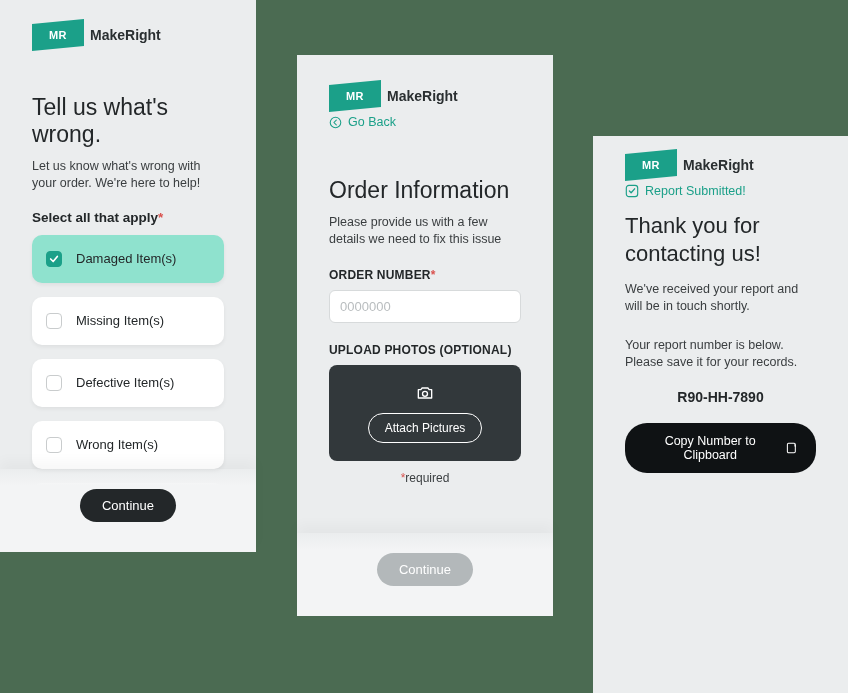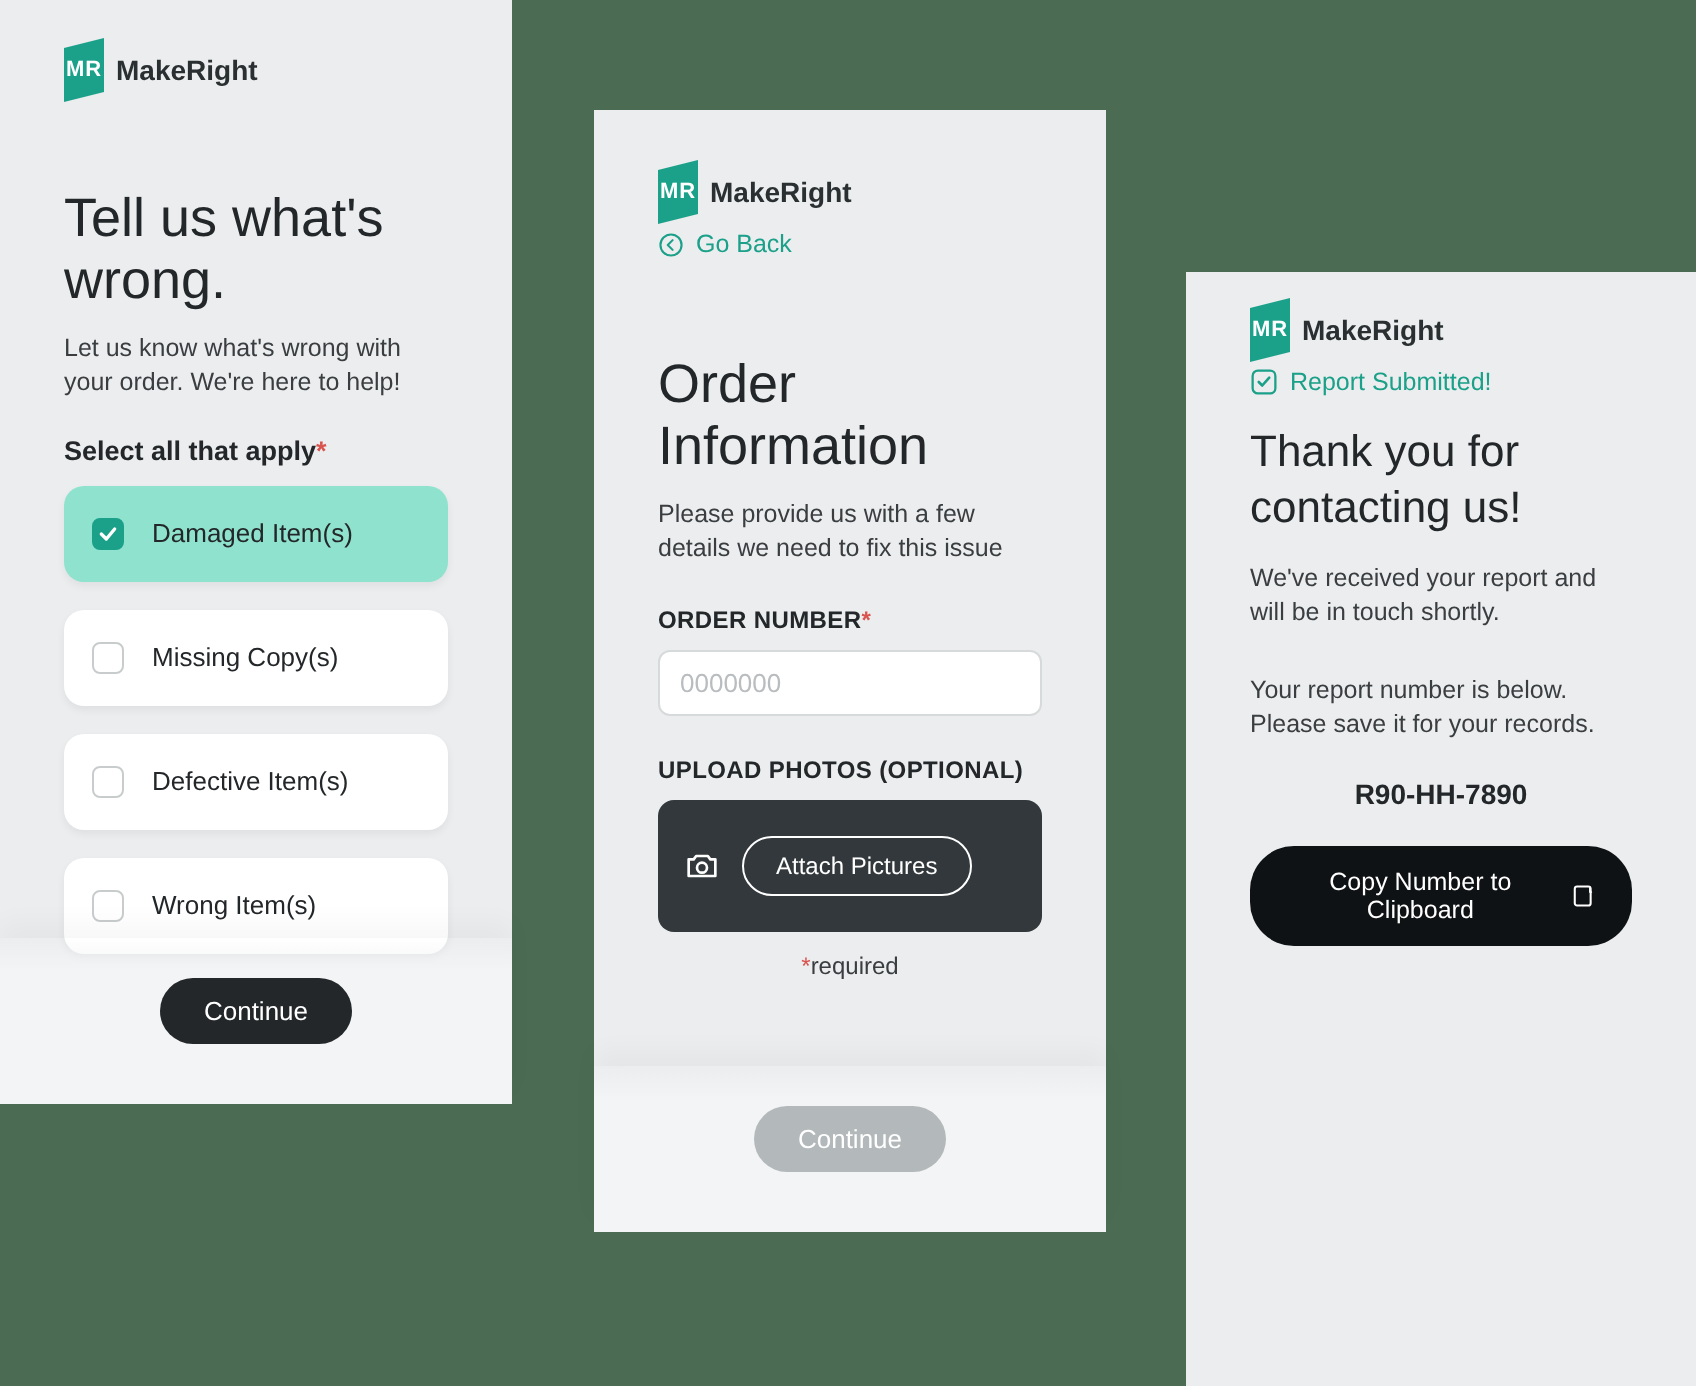--- a/index.html
+++ b/index.html
@@ -20,36 +20,36 @@
     .p1-inner { padding: 24px 32px 8px 32px;}
     
     .p2 { left: 297px; top: 55px; width: 256px; height: 561px; }
     .p2-inner { padding: 30px 32px 8px 32px;}
     
     .p3 { left: 593px; top: 136px; width: 255px; height: 557px; }
     .p3-inner { padding: 18px 32px 8px 32px;}
 
     .logo { display: flex; align-items: center; gap: 6px; margin-bottom: 20px;}
     .logo-badge {
-      width: 20px; height: 22px; background:#1ba089; color:#fff;
+      width: 52px; height: 22px; background:#1ba089; color:#fff;
       display:flex; align-items:center; justify-content:center;
       font-size: 11px; font-weight: 700; letter-spacing: 0.5px;
       position: relative;
     }
     .logo-badge::before {
       content:""; position:absolute; left:0; right:0; top:-5px; height:5px;
       background:#1ba089; clip-path: polygon(0 100%, 100% 100%, 100% 0);
     }
     .logo-badge::after {
       content:""; position:absolute; left:0; right:0; bottom:-5px; height:5px;
       background:#1ba089; clip-path: polygon(0 0, 100% 0, 0 100%);
     }
     .logo-text { font-weight: 700; font-size: 14px; color:#2a2f31;}
 
-    .h1 { font-size: 27px; color:#232729; font-weight: 500; margin-bottom: 10px; margin-top: 48px;}
+    .h1 { font-size: 23px; color:#232729; font-weight: 500; margin-bottom: 10px; margin-top: 48px;}
     .body-text { font-size: 12.5px; color:#3a3e40; line-height: 1.35; margin-bottom: 4px;}
     .label-strong { font-size: 13.5px; font-weight: 600; color:#232729; margin-top: 18px;}
     .req { color:#d9534f; }
 
     
     .options { margin-top: 10px; display:flex; flex-direction:column; gap:14px;}
     .opt {
       background:#fff; border-radius: 10px; padding: 16px 14px;
       display:flex; align-items:center; gap:14px;
       box-shadow: 0 2px 4px rgba(0,0,0,0.06);
@@ -90,21 +90,21 @@
     
     .field-label { font-size: 12px; font-weight:700; letter-spacing:0.2px; color:#232729; margin-top: 20px; margin-bottom: 8px;}
     .text-input {
       width:100%; background:#fff; border:1px solid #d7dadb; border-radius:6px;
       padding:8px 10px; font-size:13px;
     }
     .text-input::placeholder { color:#b9bdbf; }
 
     .upload-box {
       background:#32383b; border-radius:8px; padding: 18px 12px 18px;
-      display:flex; flex-direction:row; align-items:center; gap:10px;
+      display:flex; flex-direction:column; align-items:center; gap:10px;
       margin-bottom:10px;
     }
     .upload-box svg { width:20px; height:20px; stroke:#fff; fill:none;}
     .attach-btn {
       background:transparent; color:#fff; border:1.5px solid #fff; border-radius:18px;
       padding:7px 16px; font-size:12px; cursor:pointer;
     }
     .req-note { font-size:12px; color:#3a3e40;text-align:center; }
 
     
@@ -139,21 +139,21 @@
       <div class="opt selected">
         <div class="chk">
           <svg viewBox="0 0 12 12">
               <path d="M2 6 L5 9 L10 3" stroke="#fff" stroke-width="2" fill="none" stroke-linecap="round" stroke-linejoin="round"></path>
             </svg>
         </div>
         <div class="opt-label">Damaged Item(s)</div>
       </div>
       <div class="opt">
         <div class="chk"></div>
-        <div class="opt-label">Missing Copy(s)</div>
+        <div class="opt-label">Missing Item(s)</div>
       </div>
       <div class="opt">
         <div class="chk"></div>
         <div class="opt-label">Defective Item(s)</div>
       </div>
       <div class="opt">
         <div class="chk"></div>
         <div class="opt-label">Wrong Item(s)</div>
       </div>
       <div class="opt">

